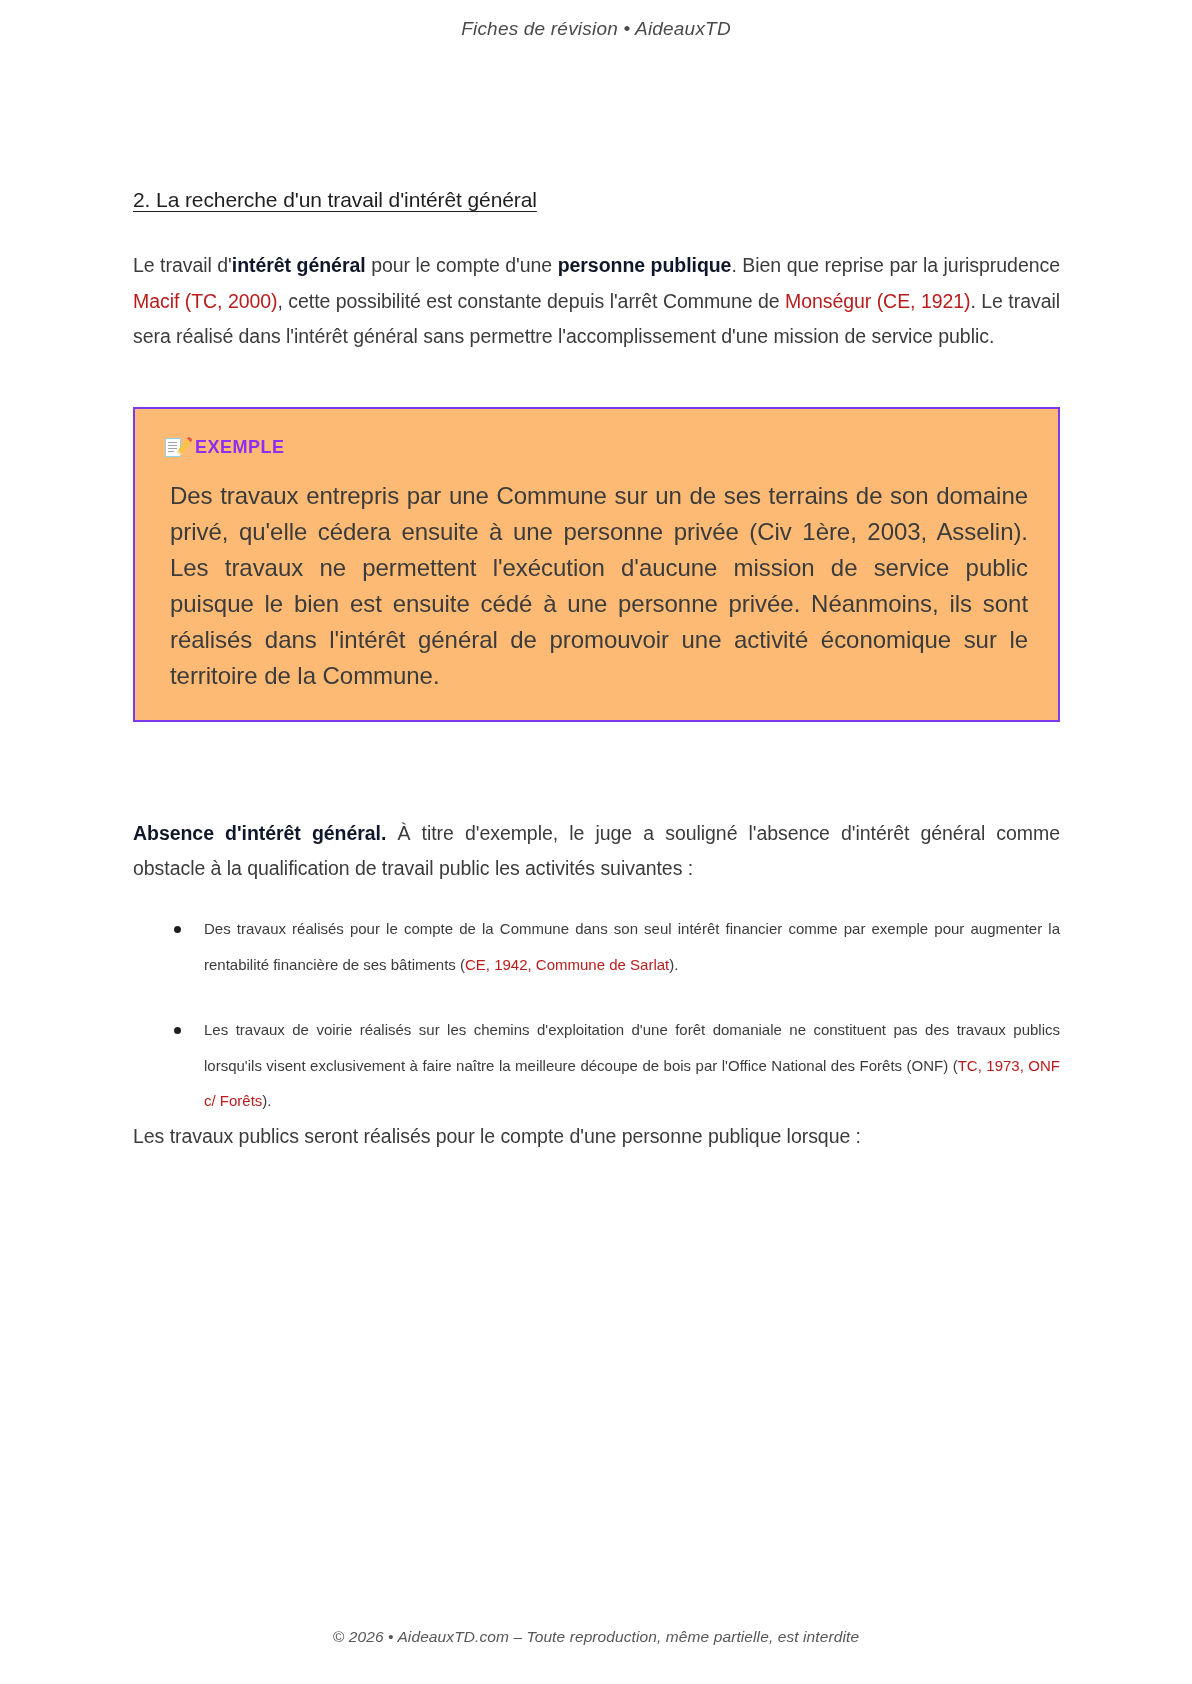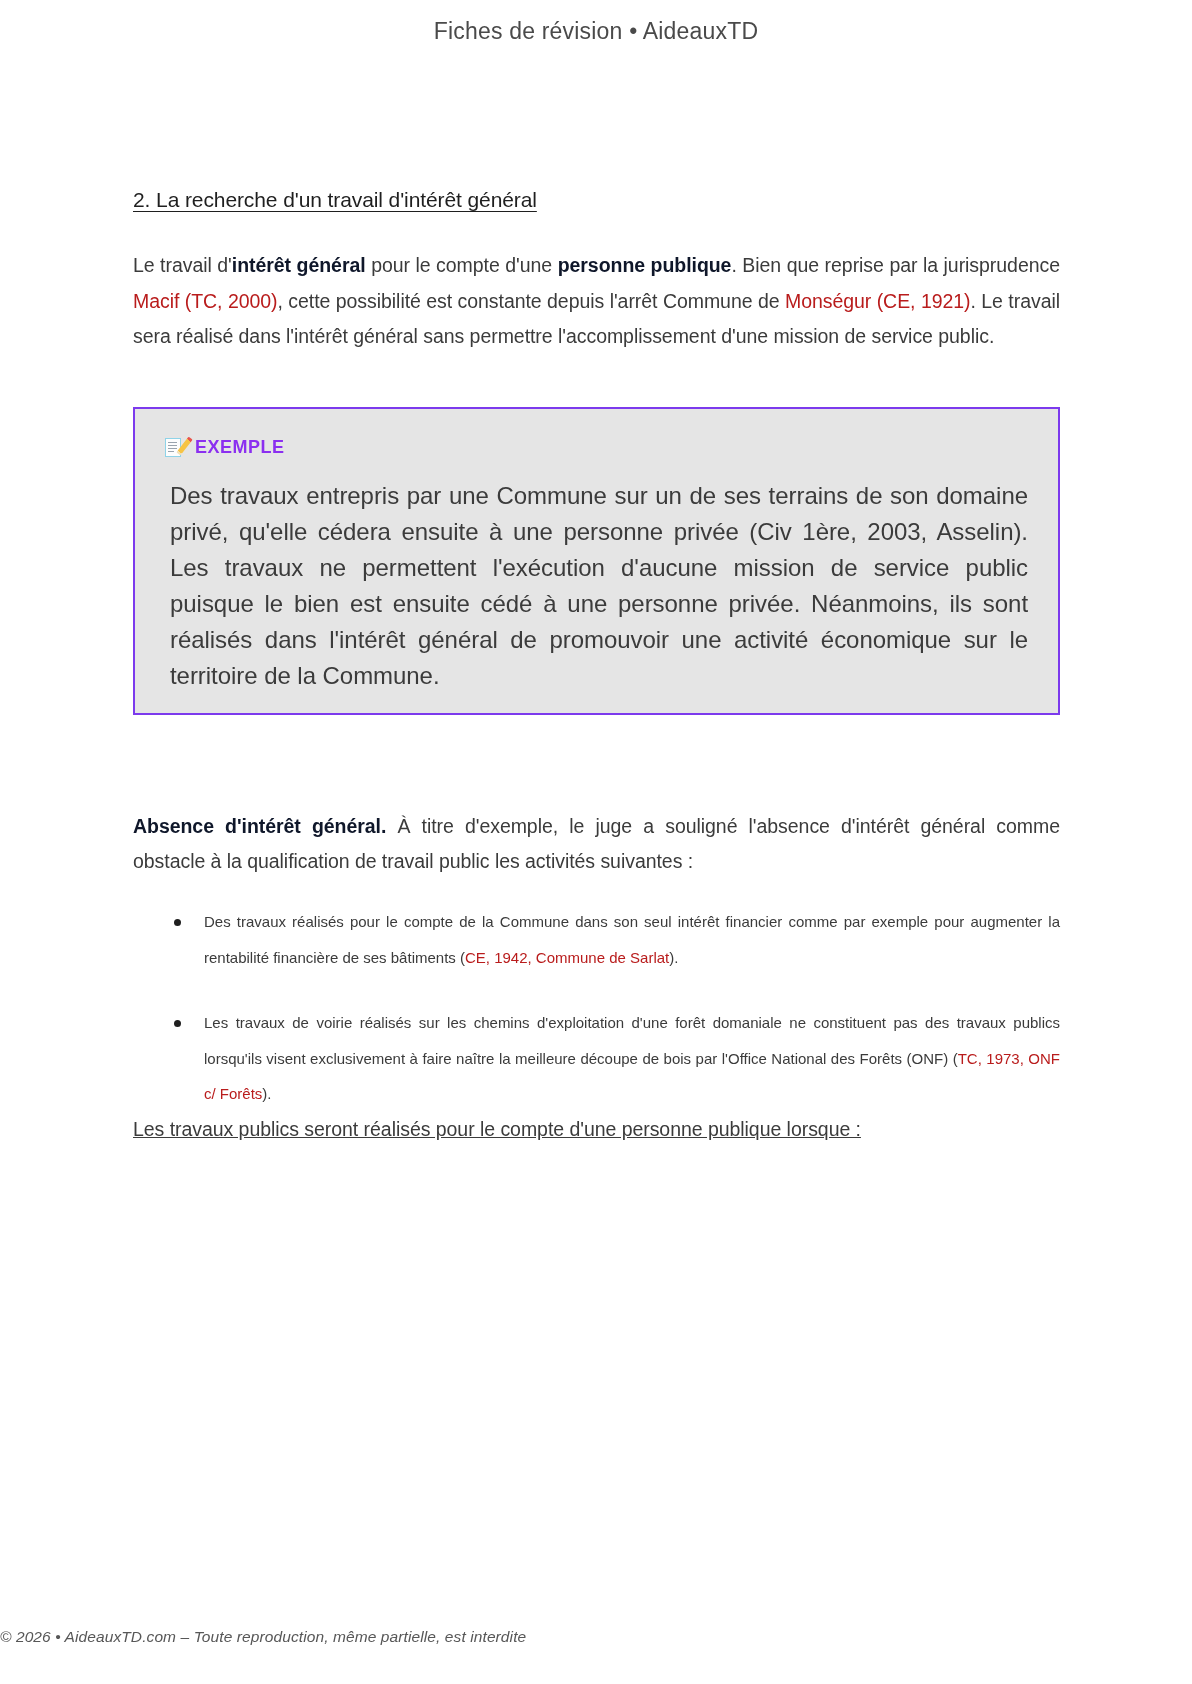--- a/index.html
+++ b/index.html
@@ -19,21 +19,22 @@
   .page {
     position: absolute;
     inset: 0;
     display: flex;
     flex-direction: column;
   }
 
   
   .running-header {
     text-align: center;
-    font-size: 23px;
+    font-style: italic;
+    font-size: 19px;
     color: #4a4a4a;
     letter-spacing: 0.2px;
     padding-top: 18px;
     height: 30px;
     box-sizing: border-box;
   }
 
   
   .content {
     flex: 1 1 auto;
@@ -65,23 +66,23 @@
     letter-spacing: -0.05px;
   }
   p.body:last-child { margin-bottom: 0; }
 
   b, .bold { font-weight: 700; color: #0f172a; }
   .ref { color: #b91c1c; }
 
   
   .callout {
     border: 2.5px solid #7c3aed;
-    background: #e5e5e5;
-    box-sizing: border-box;
-    padding: 28px 30px 19px 30px;
+    background: #fdba74;
+    box-sizing: border-box;
+    padding: 28px 30px 26px 30px;
     margin: 52px 0 0 0;
   }
   .callout-label {
     display: flex;
     align-items: center;
     gap: 9px;
     margin-bottom: 20px;
   }
   .callout-label .label-text {
     font-size: 18px;
@@ -151,25 +152,25 @@
   ul.bullets li .dot {
     position: absolute;
     left: 41px;
     top: 15px;
     width: 7px;
     height: 7px;
     border-radius: 50%;
     background: #1f1f1f;
   }
 
-  .tail-para { margin-top: 34px; text-decoration: underline; }
+  .tail-para { margin-top: 34px; }
 
   
   .running-footer {
-    text-align: left;
+    text-align: center;
     font-style: italic;
     font-size: 15.5px;
     color: #575757;
     padding-bottom: 38px;
     letter-spacing: 0.1px;
   }
 </style>
 </head>
 <body>
 

